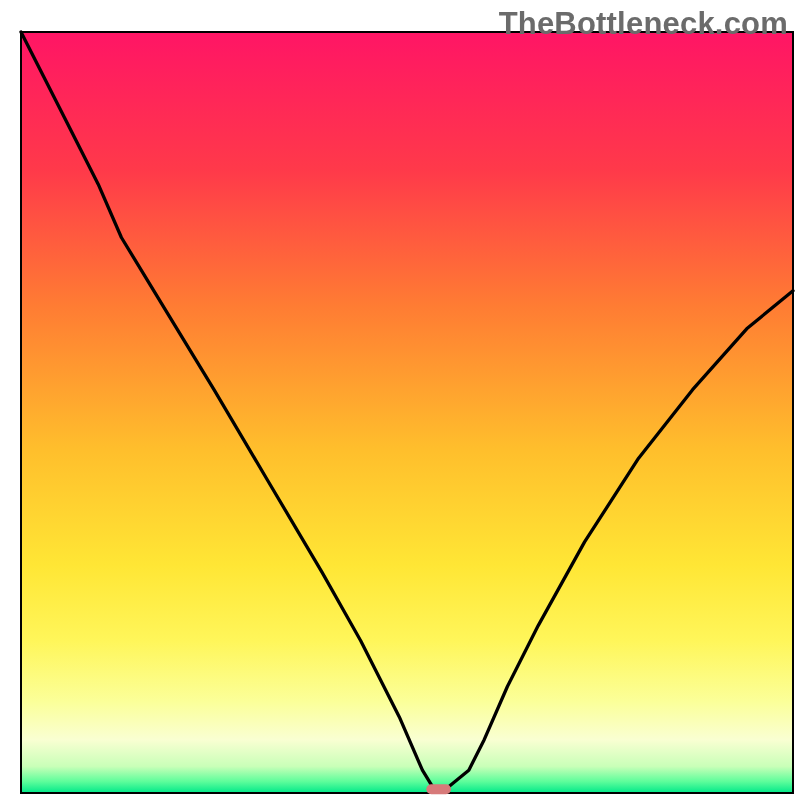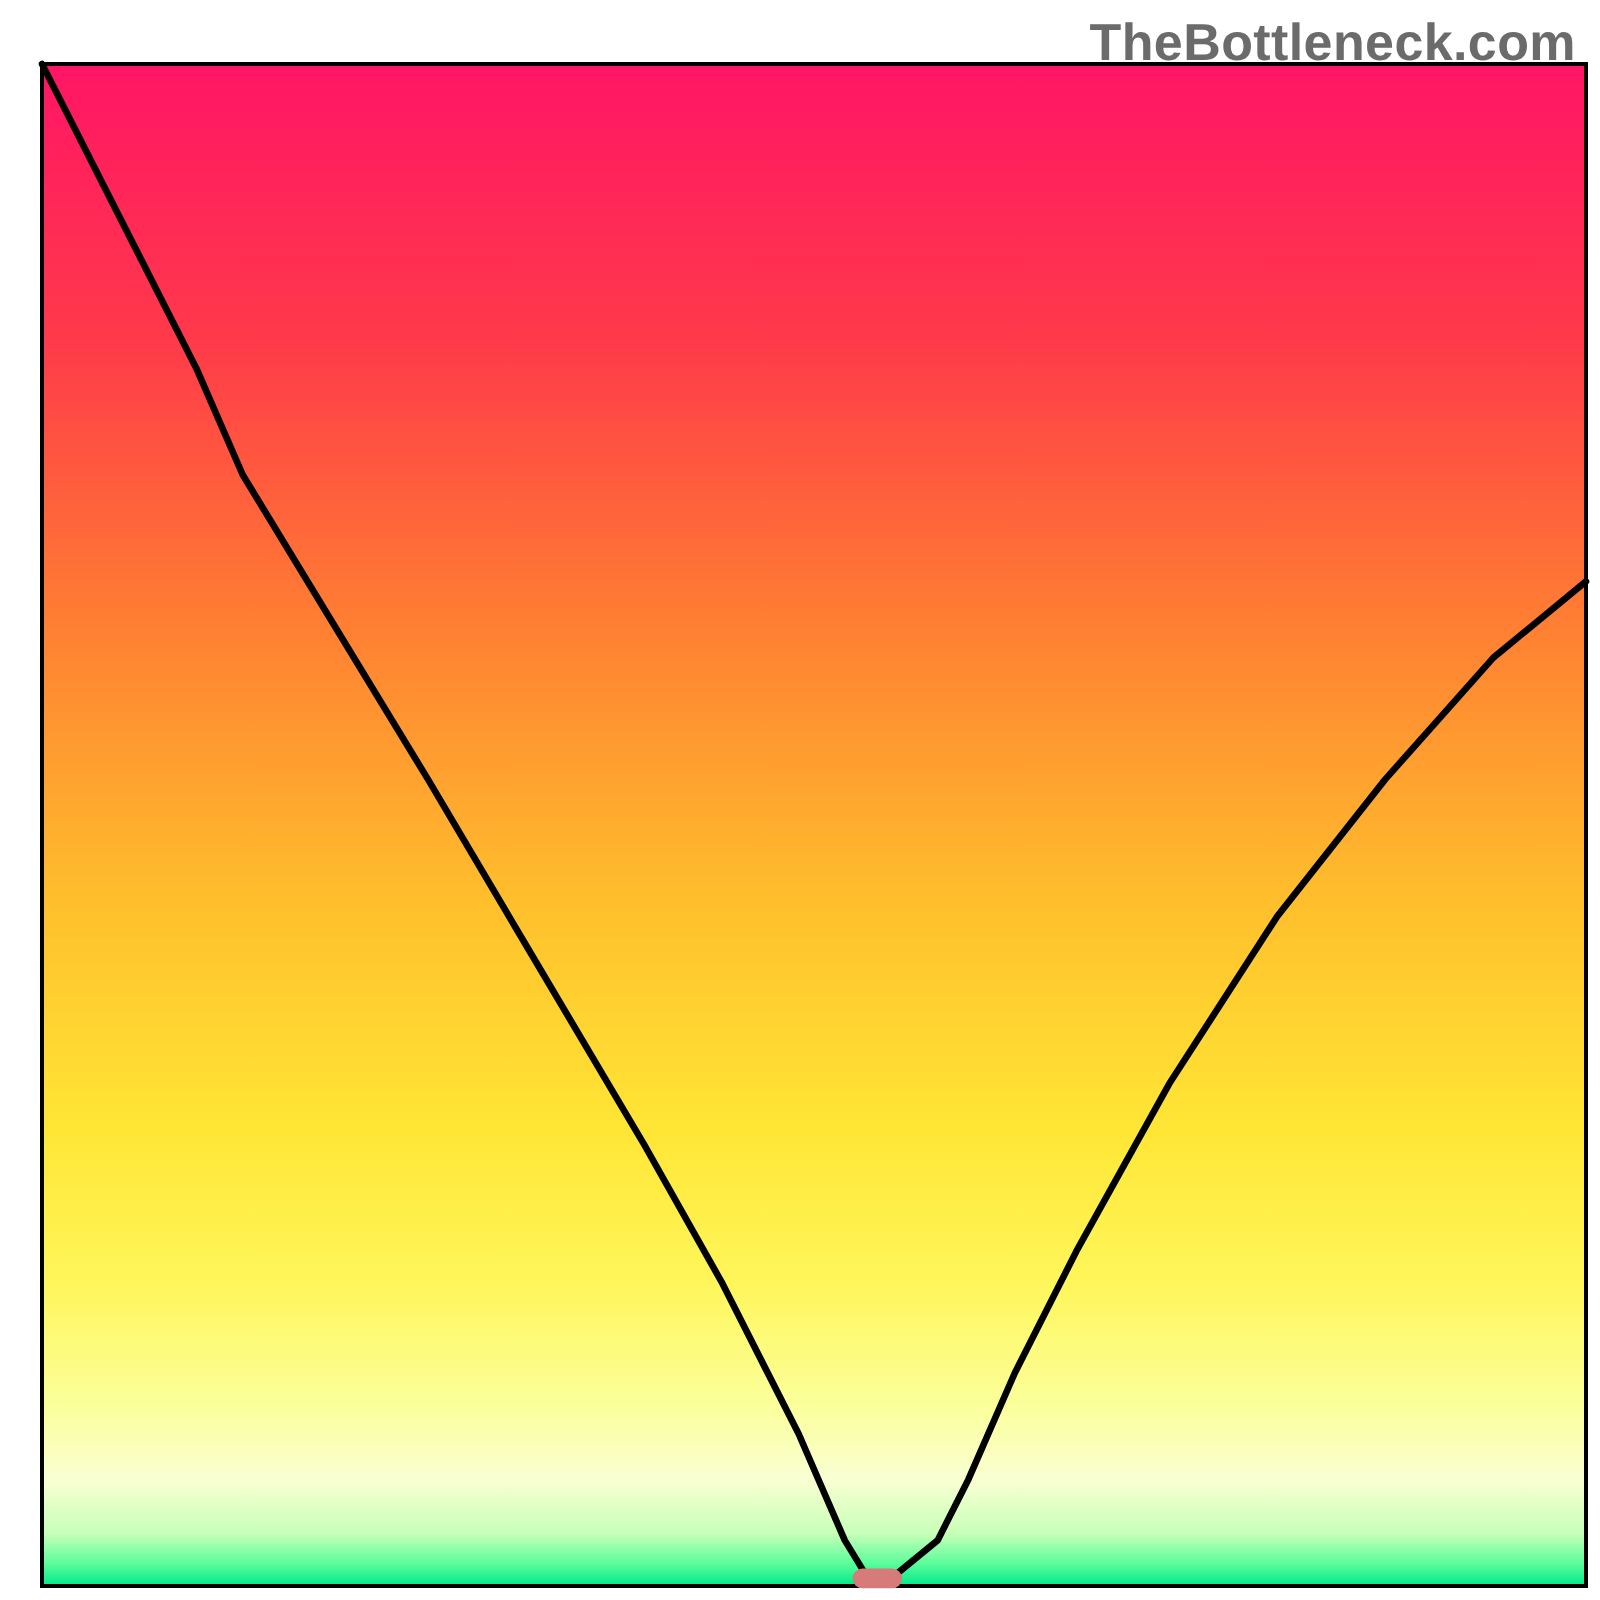--- a/index.html
+++ b/index.html
@@ -16,21 +16,21 @@
     height: 800px;
   }
   svg {
     display: block;
   }
   .watermark {
     position: absolute;
     top: 6px;
     right: 12px;
     font-family: Arial, Helvetica, sans-serif;
-    font-size: 26px;
+    font-size: 31px;
     font-weight: 600;
     color: #6b6b6b;
     letter-spacing: 0.2px;
     user-select: none;
   }
 </style>
 </head>
 <body>
 
 <div class="stage">

